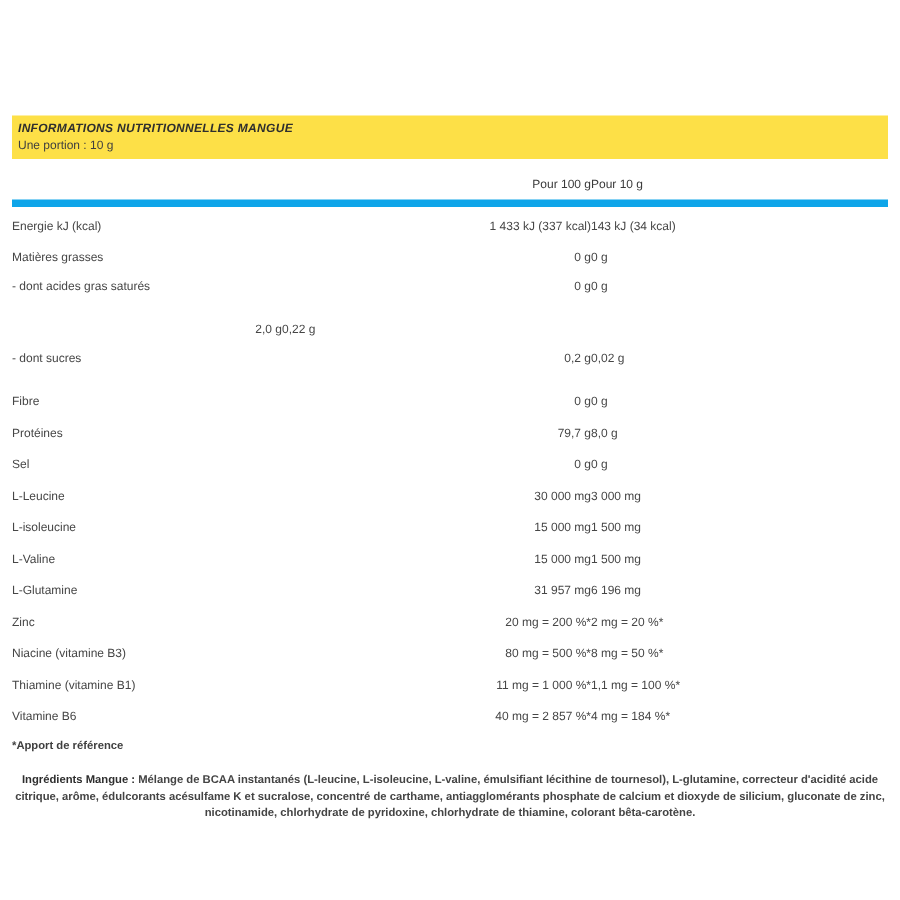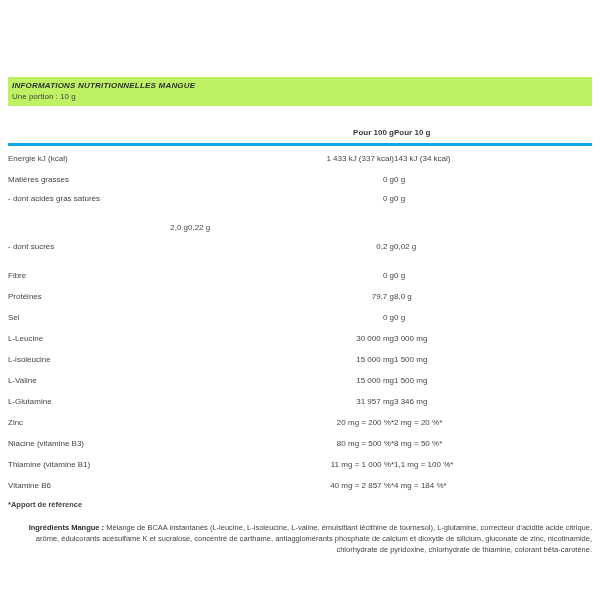--- a/index.html
+++ b/index.html
@@ -9,44 +9,44 @@
     font-family: "Liberation Sans", sans-serif;
     color: #464646;
     position: relative;
     overflow: hidden;
   }
   .page {
     position: absolute;
     left: 8px; right: 8px; top: 77px;
   }
   .band {
-    background: #bef264;
+    background: #fde047;
     padding: 3px 4px 4px 4px;
   }
   .band .title {
     font-size: 8px;
     font-weight: bold;
     font-style: italic;
     color: #2e2e2e;
     line-height: 11px;
     letter-spacing: 0.2px;
   }
   .band .portion {
     font-size: 8px;
     color: #3f3f3f;
     line-height: 11px;
   }
   .cols {
-    margin-top: 16px;
+    margin-top: 6px;
     height: 21px;
     display: flex;
     align-items: center;
-    border-bottom: 3px solid #0ea5e9;
+    border-bottom: 5px solid #0ea5e9;
     font-size: 8px;
-    font-weight: bold;
+    font-weight: normal;
     color: #3a3a3a;
   }
   .c-label { flex: 1; text-align: left; }
   .c-v1 { width: 180px; text-align: right; }
   .c-v2 { width: 198px; text-align: left; }
   #rows { padding-top: 2px; font-size: 8px; }
   .row {
     display: flex;
     align-items: center;
     height: 21px;
@@ -57,21 +57,22 @@
     margin-top: 4px;
     font-size: 7.5px;
     color: #3f3f3f;
     font-weight: bold;
   }
   .ingredients {
     margin: 13px 0 0 0;
     font-size: 7.5px;
     line-height: 11px;
     color: #444444;
-    text-align: right;
+    text-align: center;
+    font-weight: bold;
   }
   .ingredients b { color: #2e2e2e; }
 </style>
 </head>
 <body>
 
 <div class="page">
 
   <div class="band">
     <div class="title">INFORMATIONS NUTRITIONNELLES MANGUE</div>
@@ -135,21 +136,21 @@
         <div class="c-v2">1 500 mg</div>
       </div>
       <div class="row">
         <div class="c-label">L-Valine</div>
         <div class="c-v1">15 000 mg</div>
         <div class="c-v2">1 500 mg</div>
       </div>
       <div class="row">
         <div class="c-label">L-Glutamine</div>
         <div class="c-v1">31 957 mg</div>
-        <div class="c-v2">3 346 mg</div>
+        <div class="c-v2">6 196 mg</div>
       </div>
       <div class="row">
         <div class="c-label">Zinc</div>
         <div class="c-v1">20 mg = 200 %*</div>
         <div class="c-v2">2 mg = 20 %*</div>
       </div>
       <div class="row">
         <div class="c-label">Niacine (vitamine B3)</div>
         <div class="c-v1">80 mg = 500 %*</div>
         <div class="c-v2">8 mg = 50 %*</div>

